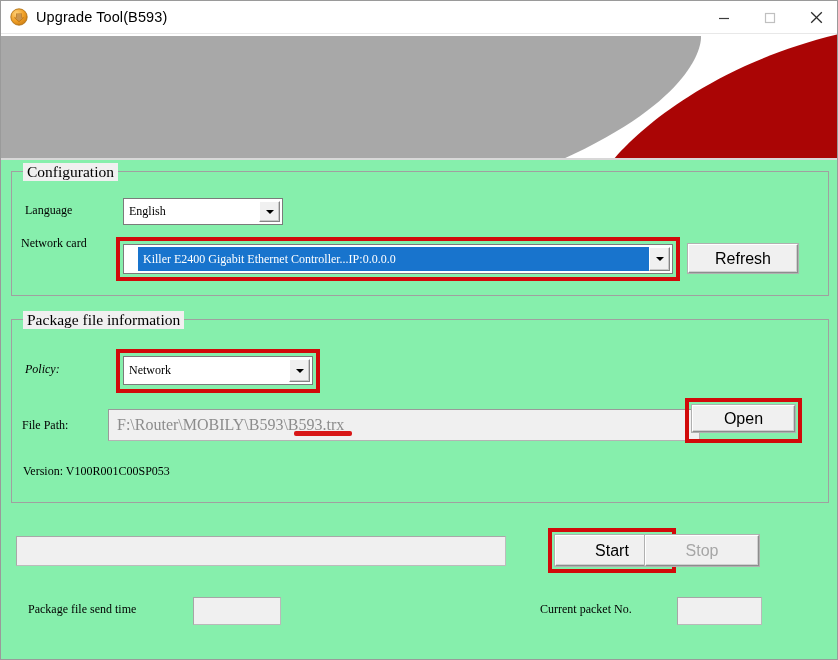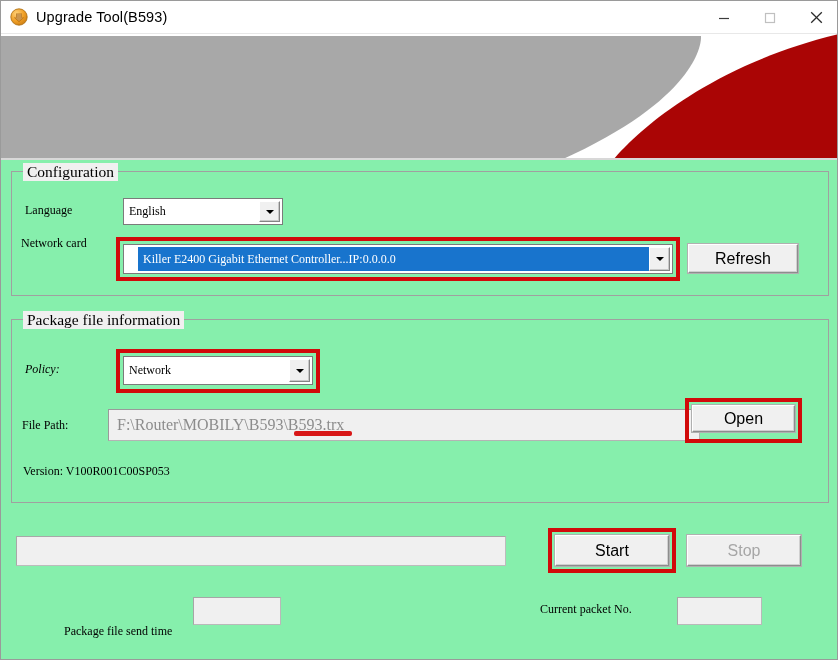--- a/index.html
+++ b/index.html
@@ -339,21 +339,21 @@
   <div class="redbox" style="left:684px; top:397px; width:117px; height:45px;"></div>
 
   <span class="lbl" style="left:22px; top:464px;">Version: V100R001C00SP053</span>
 
   <div class="progressbar" style="left:15px; top:535px; width:490px; height:30px;"></div>
 
   <button class="btn" style="left:554px; top:534px; width:114px; height:31px;">Start</button>
 
   <div class="redbox" style="left:547px; top:527px; width:128px; height:45px;"></div>
 
-  <button class="btn disabled" style="left:686px; top:534px; width:114px; height:31px;">Stop</button>
-
-  <span class="lbl" style="left:27px; top:624px;margin-left:36px;">Package file send time</span>
+  <button class="btn disabled" style="left:644px; top:534px; width:114px; height:31px;">Stop</button>
+
+  <span class="lbl" style="left:27px; top:602px;">Package file send time</span>
   <div class="small-field" style="left:192px; top:596px; width:88px; height:28px;"></div>
 
   <span class="lbl" style="left:539px; top:602px;">Current packet No.</span>
   <div class="small-field" style="left:676px; top:596px; width:85px; height:28px;"></div>
 
 </div>
 
 </body></html>

